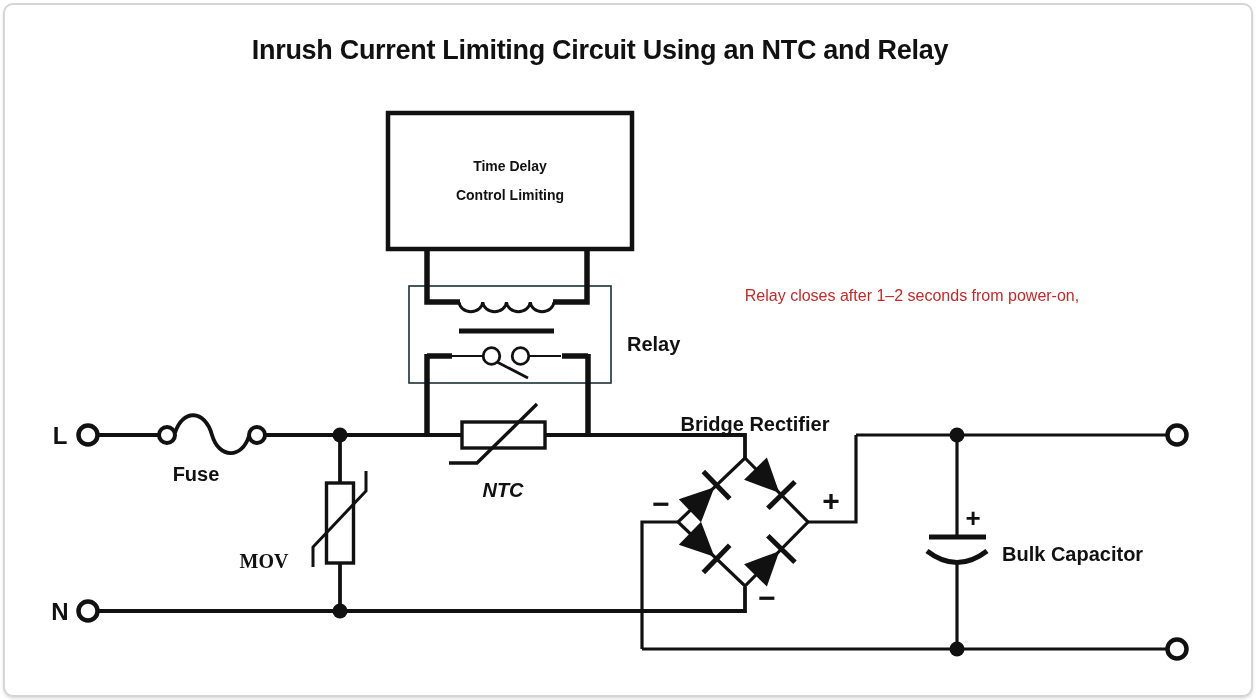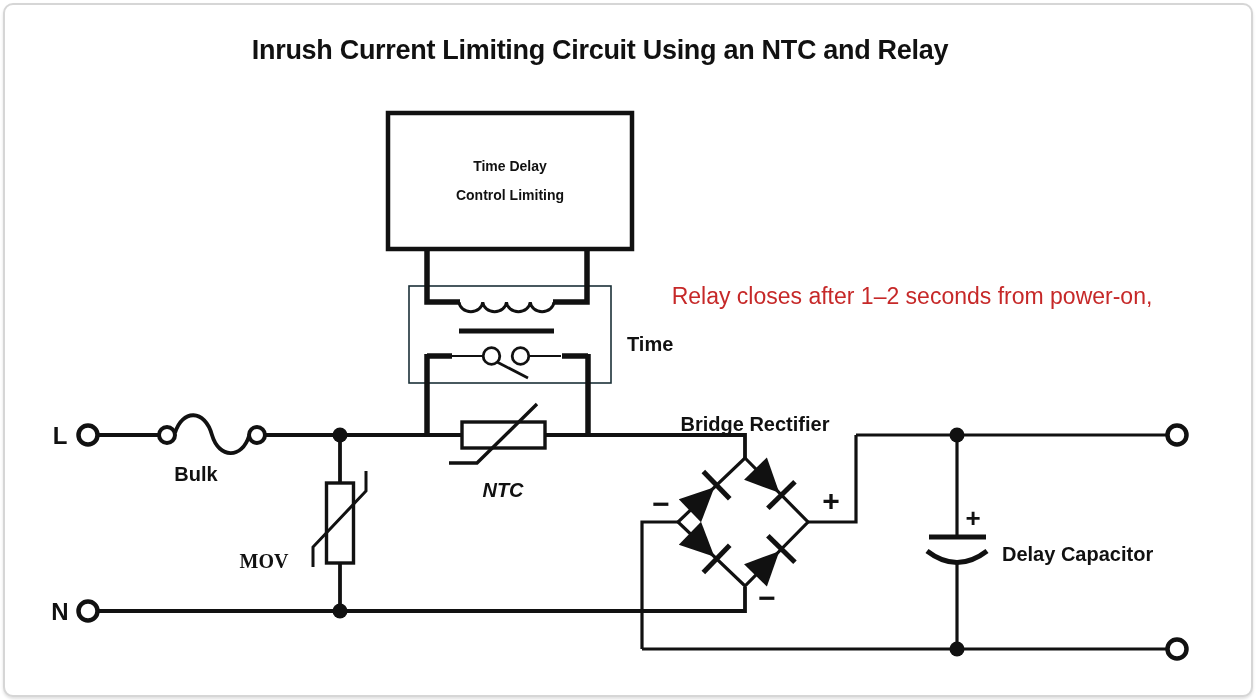--- a/index.html
+++ b/index.html
@@ -14,21 +14,21 @@
   }
   svg.circuit{position:absolute;left:0;top:0;}
   .lbl{position:absolute;white-space:nowrap;transform:translate(-50%,-50%);}
   .lbl.left-anchor{transform:translate(0,-50%);}
   .title{font-size:27px;font-weight:bold;letter-spacing:-0.3px;}
   .boxlabel{font-size:14px;font-weight:bold;text-align:center;line-height:29px;}
   .complabel{font-size:20px;font-weight:bold;}
   .termlabel{font-size:24px;font-weight:bold;}
   .polarity{font-size:30px;font-weight:bold;line-height:30px;}
   .polarity.small{font-size:26px;}
-  .rednote{font-size:23px;font-weight:400;text-align:center;line-height:30px;}
+  .rednote{font-size:16px;font-weight:400;text-align:center;line-height:30px;}
 </style>
 </head>
 <body>
 
 <div class="card"></div>
 
 <svg class="circuit" width="1256" height="700" viewBox="0 0 1256 700">
   <g stroke="#111" fill="none" stroke-linecap="butt" stroke-linejoin="miter">
 
     <rect x="409" y="286" width="202" height="97" stroke="#1b3038" stroke-width="1.6"></rect>
@@ -109,31 +109,31 @@
   </g>
 </svg>
 
 <div class="lbl title" style="left:600px;top:50px;">Inrush Current Limiting Circuit Using an NTC and Relay</div>
 
 <div class="lbl boxlabel" style="left:510px;top:181px;">
   <div>Time Delay</div>
   <div>Control Limiting</div>
 </div>
 
-<div class="lbl complabel left-anchor" style="left:627px;top:344px;">Time</div>
+<div class="lbl complabel left-anchor" style="left:627px;top:344px;">Relay</div>
 
 <div class="lbl rednote" style="left:912px;top:296px;color:#c62828;">
   <div>Relay closes after 1–2 seconds from power-on,</div>
 </div>
 
 <div class="lbl termlabel" style="left:60px;top:436px;">L</div>
 <div class="lbl termlabel" style="left:60px;top:612px;">N</div>
 
-<div class="lbl complabel" style="left:196px;top:474px;">Bulk</div>
+<div class="lbl complabel" style="left:196px;top:474px;">Fuse</div>
 <div class="lbl complabel" style="left:264px;top:561px;font-family:Liberation Serif, serif;">MOV</div>
 <div class="lbl complabel" style="left:503px;top:490px;font-style:italic;">NTC</div>
 <div class="lbl complabel" style="left:755px;top:424px;">Bridge Rectifier</div>
-<div class="lbl complabel left-anchor" style="left:1002px;top:554px;">Delay Capacitor</div>
+<div class="lbl complabel left-anchor" style="left:1002px;top:554px;">Bulk Capacitor</div>
 
 <div class="lbl polarity" style="left:661px;top:504px;">−</div>
 <div class="lbl polarity" style="left:767px;top:598px;">−</div>
 <div class="lbl polarity" style="left:831px;top:501px;">+</div>
 <div class="lbl polarity small" style="left:973px;top:518px;">+</div>
 
 </body></html>

